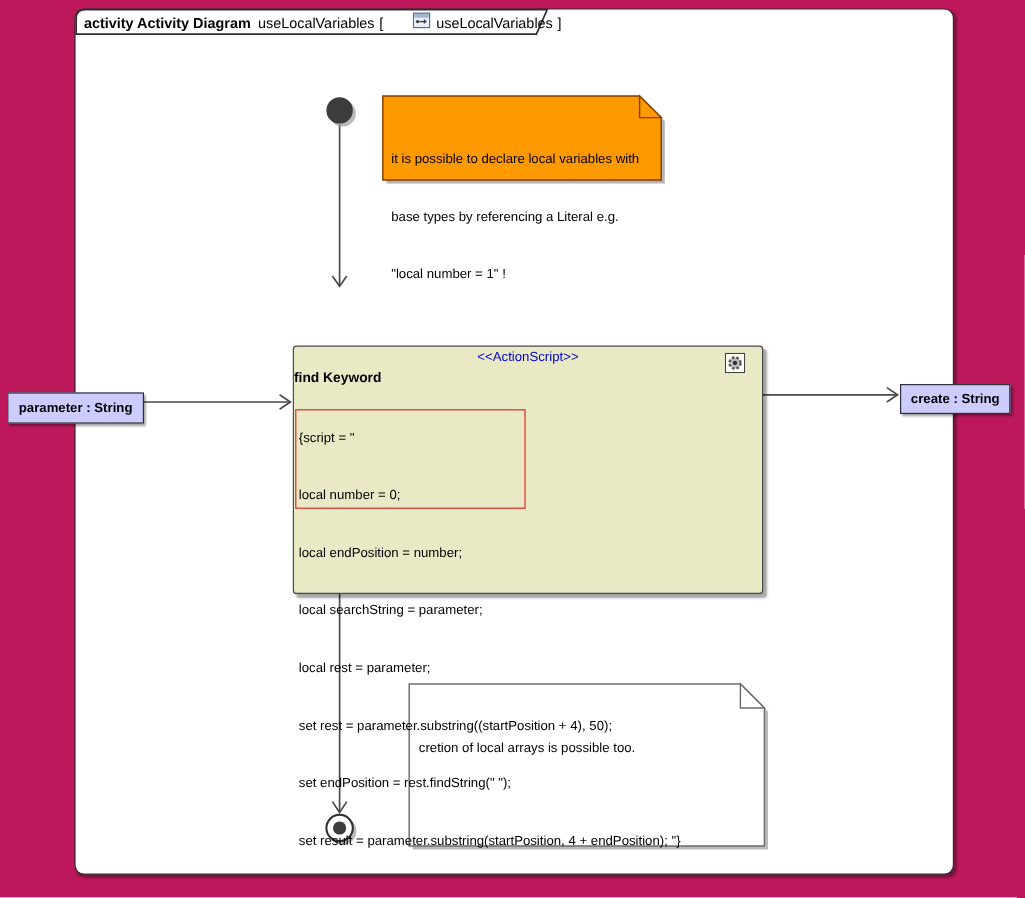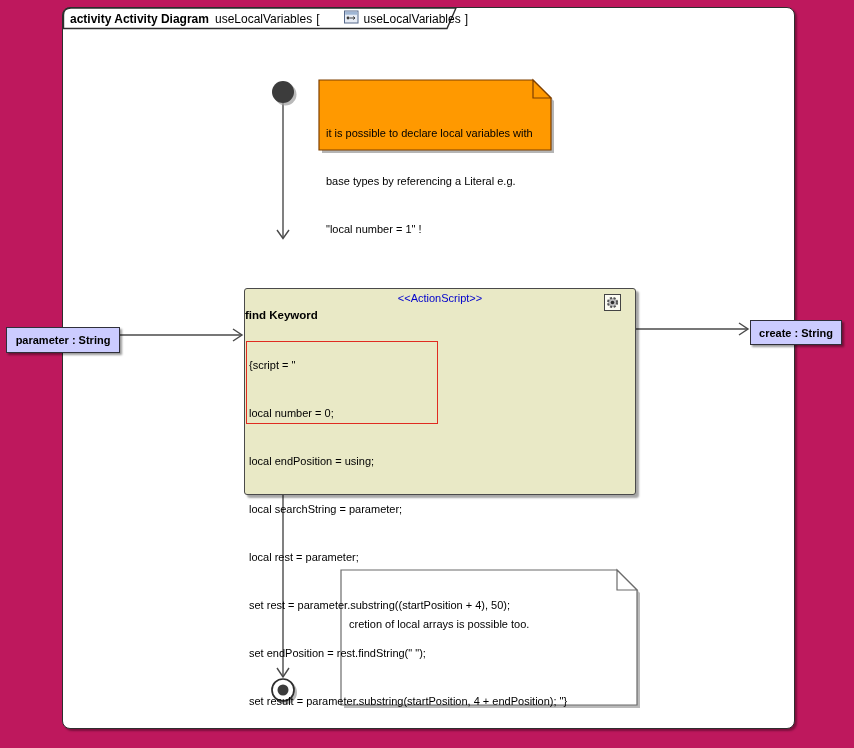--- a/index.html
+++ b/index.html
@@ -142,21 +142,21 @@
     <span class="gear" data-interactable="false">
       <svg width="17" height="17" viewBox="0 0 17 17">
         <rect x="0.5" y="0.5" width="16" height="16" fill="#FBFBF2" stroke="#444" stroke-width="1"></rect>
         <circle cx="8.5" cy="8.5" r="4.6" fill="#BDBDBD" stroke="#555" stroke-width="2" stroke-dasharray="2.1 1.6"></circle>
         <circle cx="8.5" cy="8.5" r="1.8" fill="#2e2e2e"></circle>
       </svg>
     </span>
     <div class="script" data-interactable="false">
       <div class="note-line" data-interactable="false">{script = "</div>
       <div class="note-line" data-interactable="false">local number = 0;</div>
-      <div class="note-line" data-interactable="false">local endPosition = using;</div>
+      <div class="note-line" data-interactable="false">local endPosition = number;</div>
       <div class="note-line" data-interactable="false">local searchString = parameter;</div>
       <div class="note-line" data-interactable="false">local rest = parameter;</div>
       <div class="note-line" data-interactable="false">set rest = parameter.substring((startPosition + 4), 50);</div>
       <div class="note-line" data-interactable="false">set endPosition = rest.findString(" ");</div>
       <div class="note-line" data-interactable="false">set result = parameter.substring(startPosition, 4 + endPosition); "}</div>
     </div>
     <div class="highlight-box" data-interactable="false"></div>
   </div>
 
   <div class="pin input" data-interactable="true">

